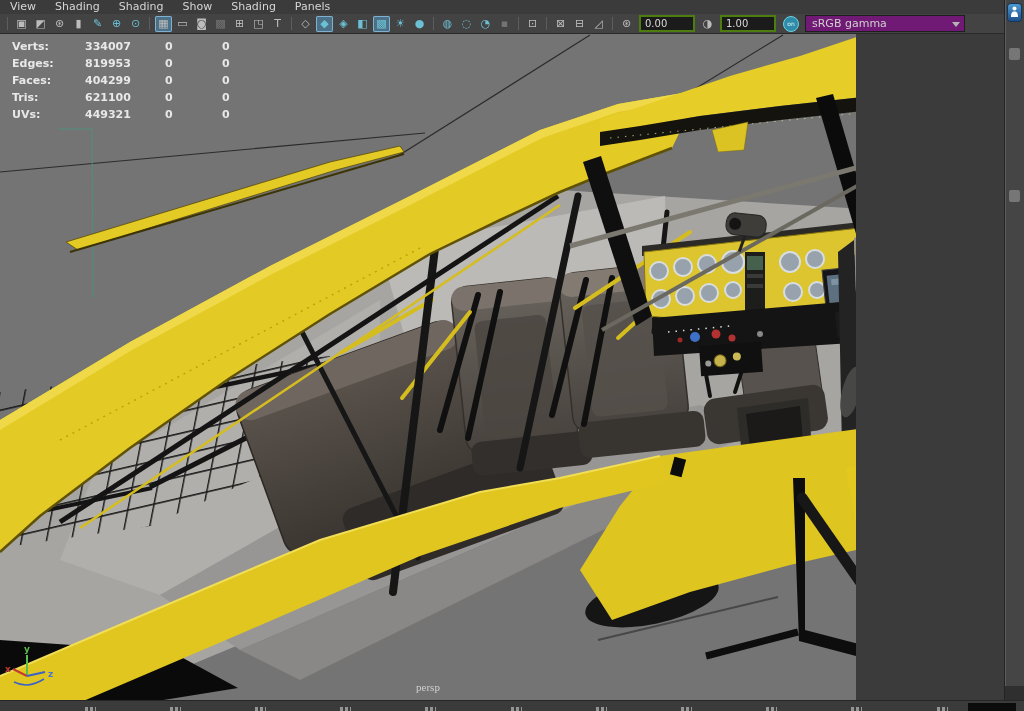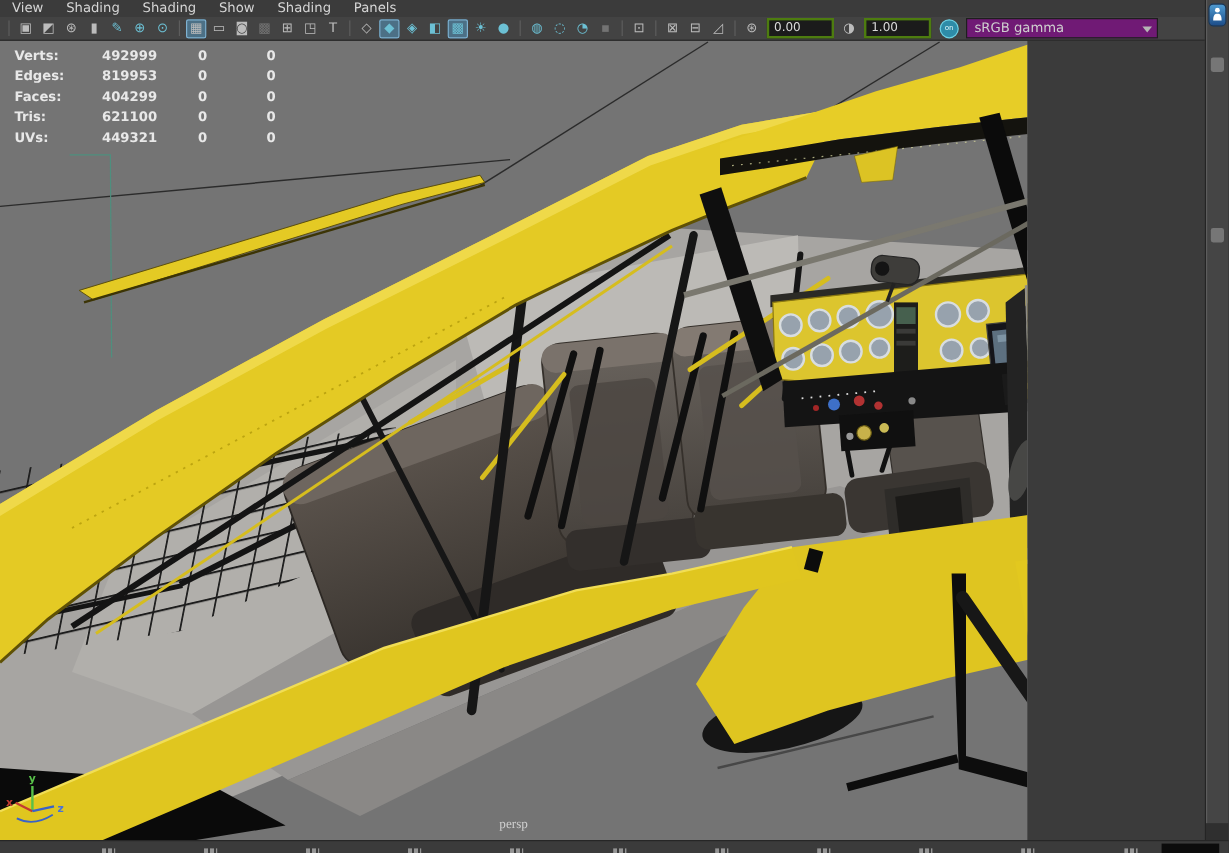--- a/index.html
+++ b/index.html
@@ -109,21 +109,21 @@
       <span class="arrow"></span>
     </span>
   </div>
 
   <div class="viewport">
 
     
     <div class="hud">
       <div class="hrow">
         <span>Verts:</span>
-        <span>492999</span>
+        <span>334007</span>
         <span>0</span>
         <span>0</span>
       </div>
       <div class="hrow">
         <span>Edges:</span>
         <span>819953</span>
         <span>0</span>
         <span>0</span>
       </div>
       <div class="hrow">

